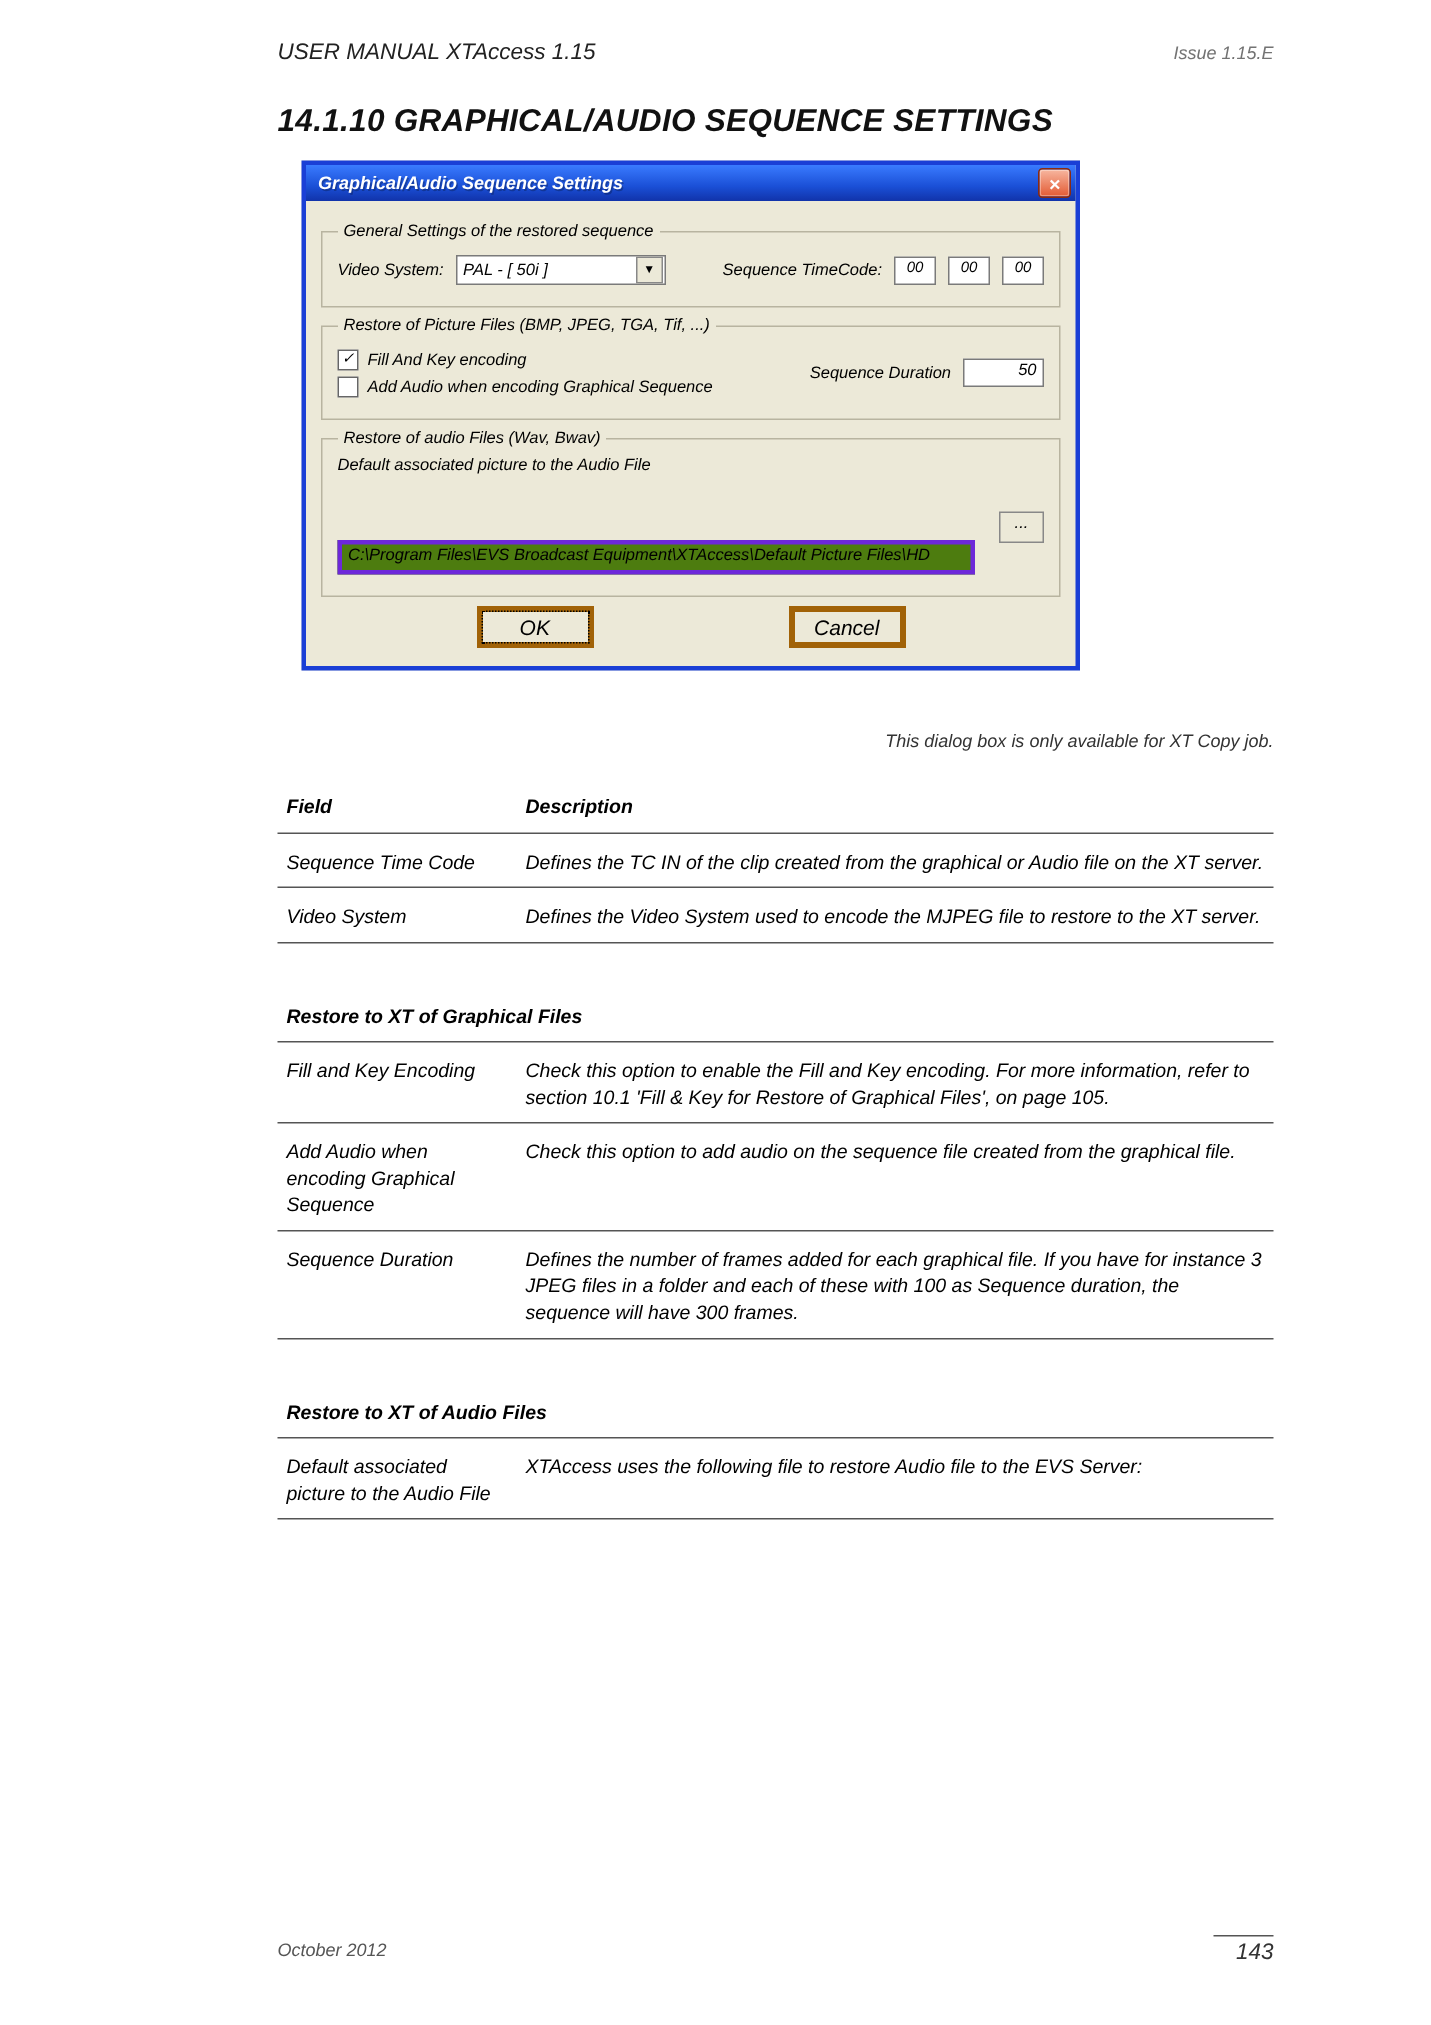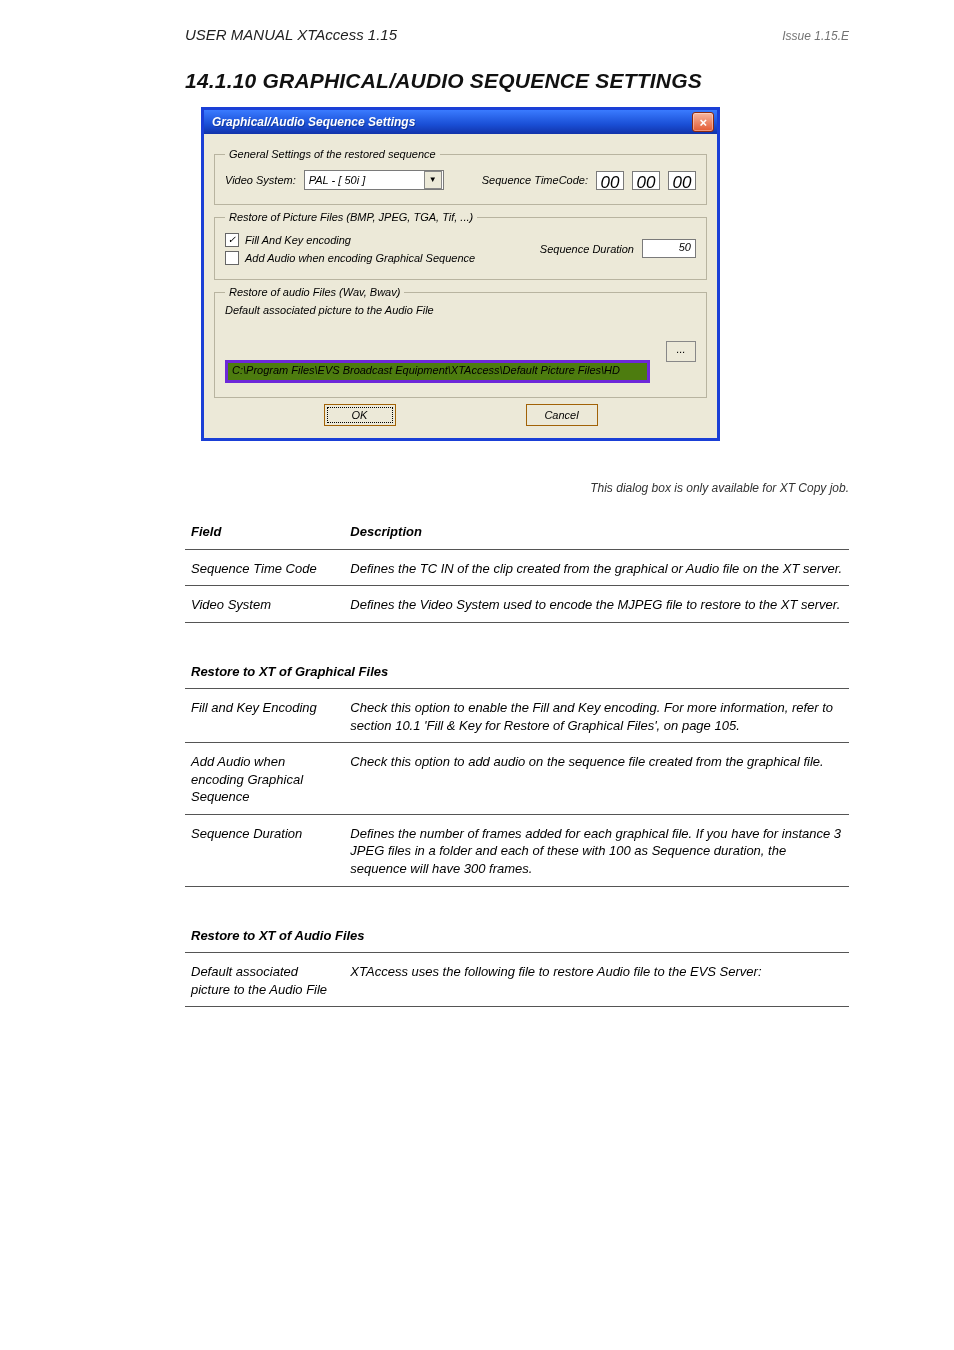--- a/index.html
+++ b/index.html
@@ -14,28 +14,28 @@
   .titlebar .ttext{color:#fff;font-size:12px;font-weight:700;text-shadow:1px 1px 0 rgba(0,0,0,.25);}
   .closebtn{width:20px;height:18px;background:linear-gradient(#f7b7a0,#e35a33);border:1px solid #8a2a10;border-radius:3px;display:flex;align-items:center;justify-content:center;color:#fff;font-weight:700;font-size:13px;line-height:1;cursor:pointer;box-shadow:inset 0 0 0 1px rgba(255,255,255,.35);}
   .dlgbody{padding:8px 10px 12px 10px;font-size:11px;color:#000;}
   fieldset{border:1px solid #b8b4a0;margin:6px 0;padding:6px 10px 10px 10px;}
   legend{font-size:11px;padding:0 4px;}
   .row{display:flex;align-items:center;gap:8px;margin:4px 0;}
   .row .grow{flex:1;}
   .combo{display:inline-flex;align-items:center;border:1px solid #7a7a7a;background:#fff;height:18px;width:138px;}
   .combo .combo-text{flex:1;padding:0 4px;font-size:11px;}
   .combo .combo-btn{width:16px;height:16px;margin:1px;background:#ece9d8;border:1px solid #888;display:flex;align-items:center;justify-content:center;font-size:8px;line-height:1;}
-  .tcbox{width:26px;height:16px;border:1px solid #7a7a7a;background:#fff;text-align:center;font-size:17px;padding-top:1px;}
+  .tcbox{width:26px;height:16px;border:1px solid #7a7a7a;background:#fff;text-align:center;font-size:10px;padding-top:1px;}
   .cb{display:inline-flex;align-items:center;gap:6px;}
   .cbbox{width:12px;height:12px;border:1px solid #666;background:#fff;display:flex;align-items:center;justify-content:center;font-size:10px;line-height:1;}
   .ncell{width:48px;height:16px;border:1px solid #7a7a7a;background:#fff;text-align:right;padding:1px 4px 0 0;font-size:11px;}
   .path{border:3px solid #6d28d9;background:#4d7c0f;height:16px;padding:1px 4px 0 4px;font-size:11px;white-space:nowrap;overflow:hidden;text-overflow:clip;margin-top:40px;}
   .browse{width:28px;height:18px;background:#ece9d8;border:1px solid #888;text-align:center;font-size:11px;padding-top:1px;margin-left:8px;cursor:pointer;}
   .btnrow{display:flex;justify-content:center;gap:130px;margin-top:6px;}
-  .wbtn{width:70px;height:20px;background:#ece9d8;border:1px solid #a16207;font-size:11px;display:flex;align-items:center;justify-content:center;cursor:pointer;}
+  .wbtn{width:70px;height:20px;background:#ece9d8;border:4px solid #a16207;font-size:14px;display:flex;align-items:center;justify-content:center;cursor:pointer;}
   .wbtn.primary{outline:1px dotted #000;outline-offset:-4px;}
   .note{font-size:12px;text-align:right;margin:2px 0 10px 0;color:#333;}
 
   
   table.glos{width:100%;border-collapse:collapse;font-size:13px;}
   table.glos td{border-bottom:1px solid #555;padding:10px 6px 8px 6px;vertical-align:top;line-height:1.35;}
   table.glos tr.head td{background:#fff;font-weight:700;padding-top:18px;}
   table.glos td.c1{width:24%;font-weight:600;}
   table.glos td.c1.light{font-weight:400;}
   .gap{height:22px;}
@@ -170,13 +170,17 @@
           </tr>
       <tr>
         <td class="c1 light">Default associated picture to the Audio File</td>
         <td>XTAccess uses the following file to restore Audio file to the EVS Server:</td>
       </tr>
     </tbody>
       </table>
 
   </div>
 
+  <div class="footer">
+    <span>October 2012</span>
+    <span class="pnum">143</span>
+  </div>
 </div>
 
 </body></html>

